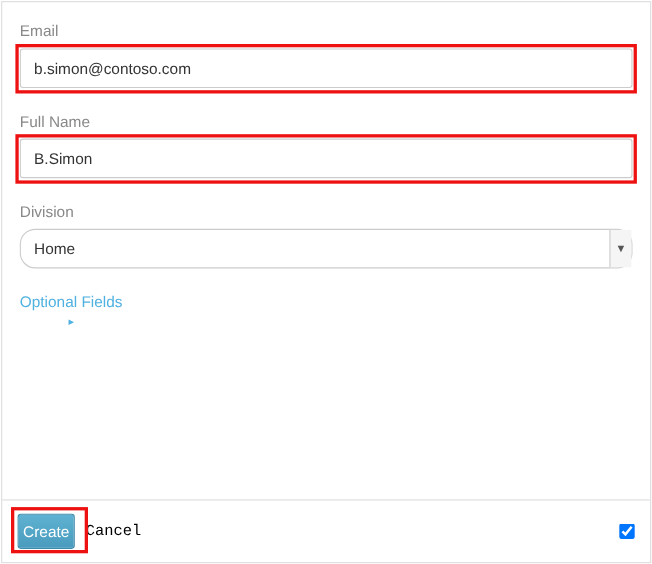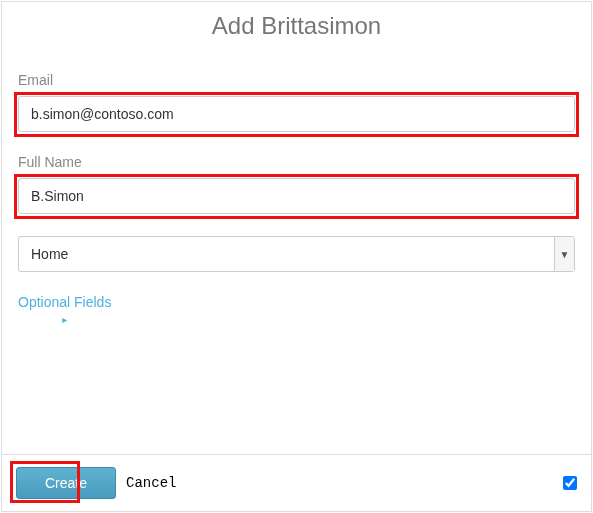--- a/index.html
+++ b/index.html
@@ -75,20 +75,21 @@
     font-size: 14px;
     color: #333;
     background: #fff;
     border: 1px solid #ccc;
     border-radius: 3px;
   }
   .select {
     appearance: none;
     background-image: none;
     padding-right: 28px;
+    border-radius: 14px;
   }
   .select-caret {
     position: absolute;
     right: 1px;
     top: 1px;
     bottom: 1px;
     width: 20px;
     display: flex;
     align-items: center;
     justify-content: center;
@@ -123,41 +124,40 @@
     align-items: center;
     justify-content: space-between;
   }
   .footer-left { display: flex; align-items: center; gap: 10px; position: relative; }
   .btn-primary {
     background: #56a8c8;
     background: linear-gradient(#5fb2d2, #4a9bbd);
     color: #fff;
     border: 1px solid #3d8aab;
     border-radius: 3px;
-    padding: 7px 28px;
+    padding: 7px 4px;
     font-size: 14px;
     cursor: pointer;
   }
   .hl-create {
     position: absolute;
     left: -6px; top: -6px;
     width: 70px; height: 42px;
     border: 3px solid #e11;
     pointer-events: none;
   }
   .link-cancel { color: #000000; cursor: pointer; font-size: 14px; font-family: Liberation Mono, monospace; }
   .footer-right { display: flex; align-items: center; gap: 6px; color: #555; font-size: 13px; }
   .footer-right input[type=checkbox] { width: 14px; height: 14px; }
 </style>
 </head>
 <body>
 
 <div class="dialog">
 
-  <div class="dialog-title">Add Brittasimon</div>
 
 
   <div class="form-area">
 
     <div class="form-group">
       <label class="form-label">Email</label>
       <div class="input-wrap">
         <input class="input" type="text" value="b.simon@contoso.com" style="">
         <div class="highlight-box hl-email"></div>
       </div>
@@ -165,20 +165,21 @@
 
     <div class="form-group">
       <label class="form-label">Full Name</label>
       <div class="input-wrap">
         <input class="input" type="text" value="B.Simon" style="">
         <div class="highlight-box hl-fullname"></div>
       </div>
     </div>
 
     <div class="form-group">
+      <label class="form-label">Division</label>
       <div class="input-wrap">
         <select class="select">
           <option>Home</option>
         </select>
         <span class="select-caret">▼</span>
       </div>
     </div>
 
     <div class="form-group" style="margin-bottom:0">
       <a class="optional-link">

